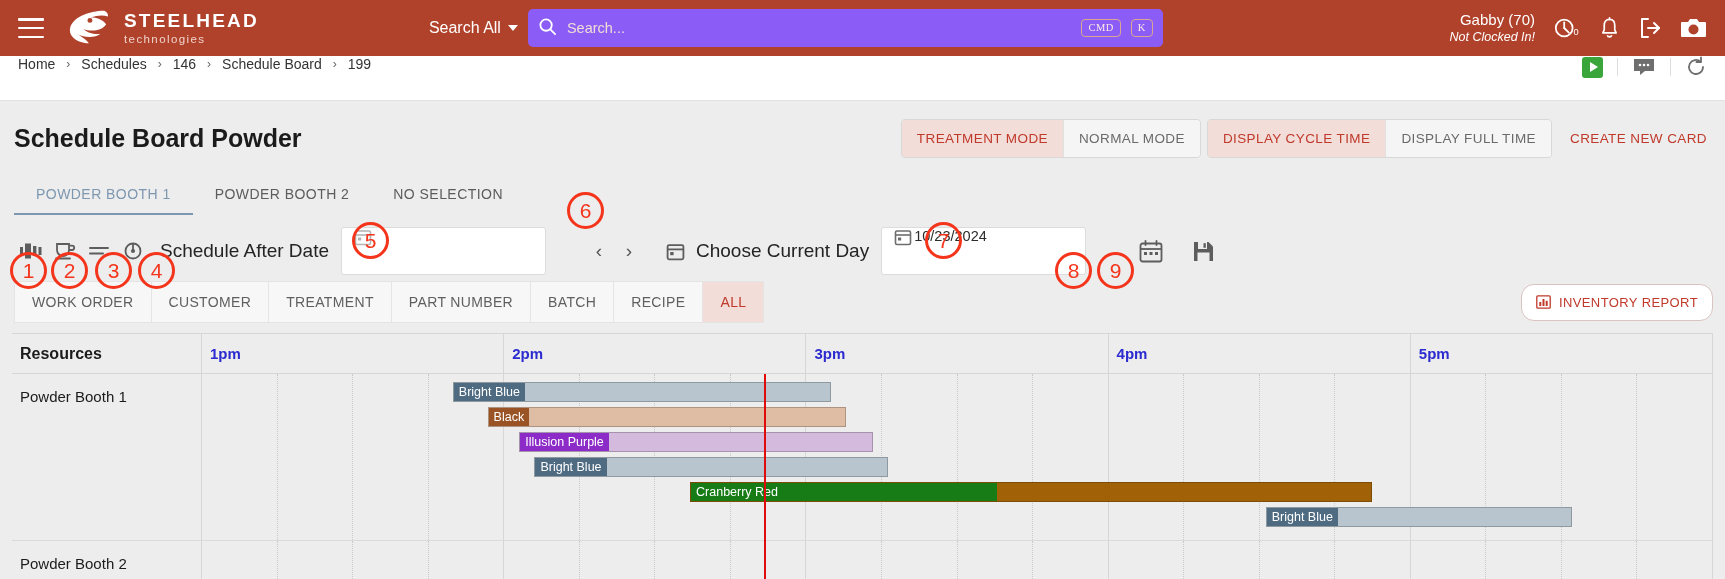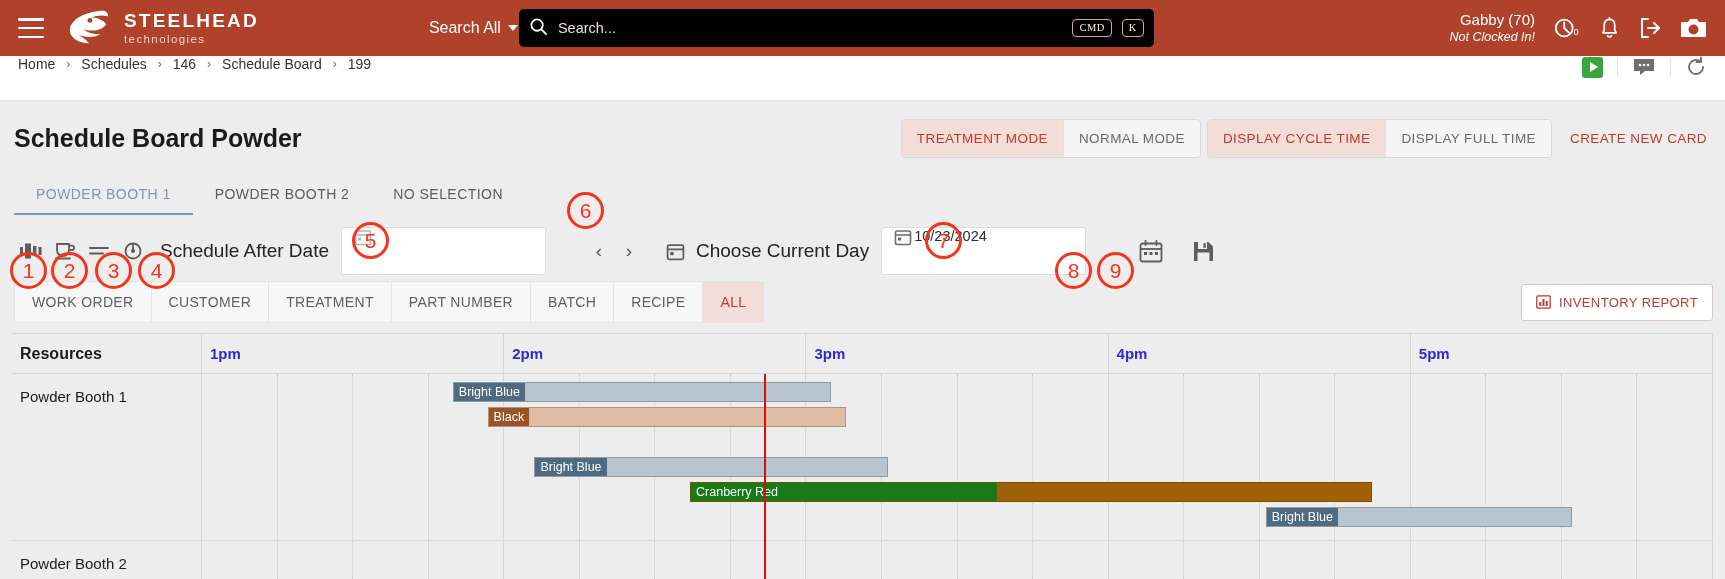--- a/index.html
+++ b/index.html
@@ -22,21 +22,21 @@
   .logo{ display:flex; align-items:center; gap:12px; }
   .logo-mark{ width:46px; height:40px; }
   .logo-text{ display:flex; flex-direction:column; line-height:1; }
   .logo-text .l1{ color:#fff; font-size:19px; font-weight:700; letter-spacing:2.2px;}
   .logo-text .l2{ color:#f0d4cc; font-size:11.5px; letter-spacing:1.4px; margin-top:4px;}
   .search-all{ margin-left:170px; color:#fff; font-size:16px; display:flex;
     align-items:center; gap:7px; cursor:pointer; white-space:nowrap;}
   .caret-down{ width:0;height:0;border-left:5px solid transparent;
     border-right:5px solid transparent;border-top:6px solid #fff;}
   .searchbox{
-    margin-left:1px; width:635px; height:38px; background:#000000;
+    margin-left:10px; width:635px; height:38px; background:#8b5cf6;
     border-radius:5px; display:flex; align-items:center; padding:0 10px; gap:10px;
   }
   .searchbox .mag{ flex:0 0 auto; }
   .searchbox input{
     flex:1; background:transparent; border:none; outline:none; color:#fff;
     font-size:14.5px; font-family:inherit;
   }
   .searchbox input::placeholder{ color:#f2dcd5; }
   .keycap{
     border:1px solid #dba794; border-radius:4px; color:#fbeae4;
@@ -112,21 +112,21 @@
     position:relative; }
   .chip{
     border:1px solid #e4e4e4; border-left:none; background:#f7f7f7;
     padding:12px 17px; font-size:14px; letter-spacing:.35px; color:#5f5f5f;
     cursor:pointer; white-space:nowrap; display:flex; align-items:center;
   }
   .chip:first-child{ border-left:1px solid #e4e4e4; }
   .chip.active{ background:#f2ddd8; color:#c0392b; }
   .invbtn{
     margin-left:auto; border:1px solid #d9c4c0; background:#fff; color:#c0392b;
-    font-size:13px; letter-spacing:.4px; padding:10px 14px; border-radius:3px;
+    font-size:13px; letter-spacing:.4px; padding:10px 14px; border-radius:13px;
     display:flex; align-items:center; gap:8px; cursor:pointer; white-space:nowrap;
     align-self:center;
   }
 
   
   .gantt{ margin-top:10px; border-top:1px solid #d6d6d6; position:relative;
     overflow:hidden; }
   .g-header{ display:flex; height:40px; border-bottom:1px solid #d6d6d6;
     background:#ededed; }
   .g-res-col{ flex:0 0 190px; display:flex; align-items:center; padding-left:8px;
@@ -463,20 +463,23 @@
                 <div class="q"></div>
                 <div class="q"></div>
               </div>
             </div>
             <div class="bar" style="left: 16.6%; width: 25%; top: 8px; background: rgb(184, 196, 206);">
               <div class="tag" style="background: rgb(79, 107, 130); min-width: 3.6%;">Bright Blue</div>
             </div>
             <div class="bar" style="left: 18.9%; width: 23.7%; top: 33px; background: rgb(223, 189, 164);">
               <div class="tag" style="background: rgb(154, 83, 36); min-width: 3.2%;">Black</div>
             </div>
+            <div class="bar" style="left: 21%; width: 23.4%; top: 58px; background: rgb(212, 187, 221);">
+              <div class="tag" style="background: rgb(140, 43, 199); min-width: 3.2%;">Illusion Purple</div>
+            </div>
             <div class="bar" style="left: 22%; width: 23.4%; top: 83px; background: rgb(184, 196, 206);">
               <div class="tag" style="background: rgb(79, 107, 130); min-width: 7.3%;">Bright Blue</div>
             </div>
             <div class="bar" style="left: 32.3%; width: 45.1%; top: 108px; background: #a16207;">
               <div class="tag" style="background: rgb(23, 124, 22); min-width: 45.1%;">Cranberry Red</div>
             </div>
             <div class="bar" style="left: 70.4%; width: 20.3%; top: 133px; background: rgb(184, 196, 206);">
               <div class="tag" style="background: rgb(79, 107, 130); min-width: 5.8%;">Bright Blue</div>
             </div>
           </div>

